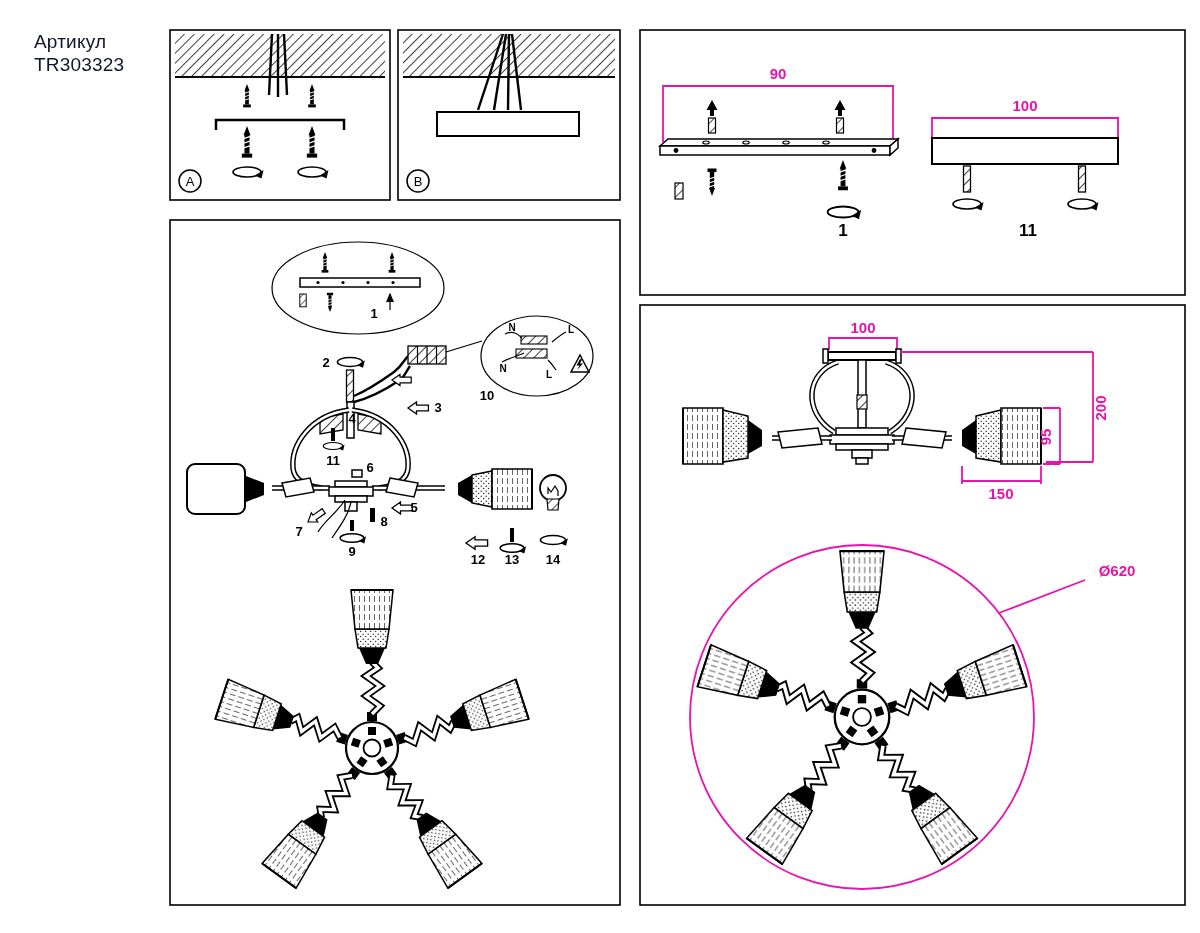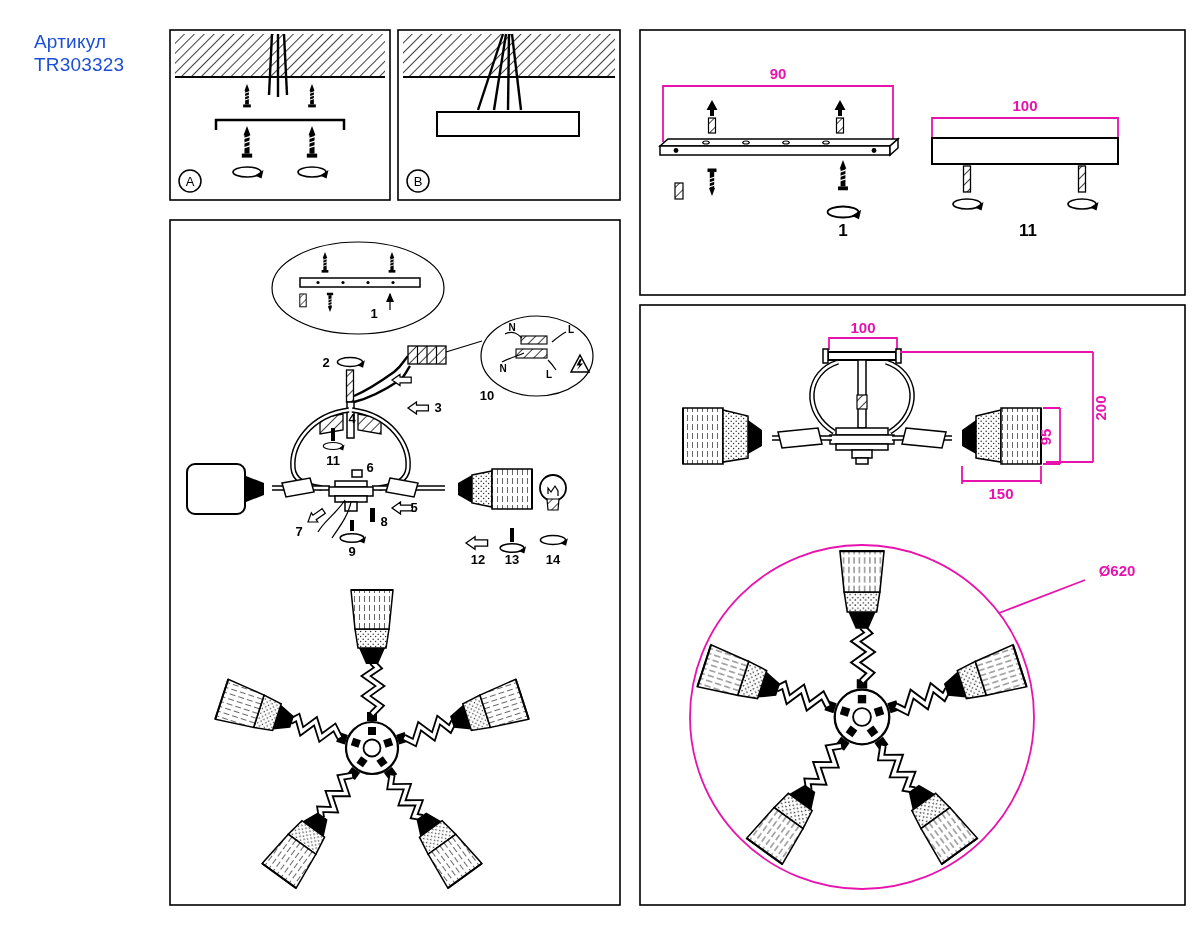--- a/index.html
+++ b/index.html
@@ -2,21 +2,21 @@
 <html style="--accent: #e813ad;"><head>
 <meta charset="utf-8">
 <style>
   :root { --accent: #e813ad; --line: #000; }
   html,body { margin:0; padding:0; background:#fff; }
   .sheet {
     position:relative; width:1200px; height:933px; background:#fff;
     font-family:"Liberation Sans", sans-serif; overflow:hidden;
   }
   .hdr {
-    position:absolute; left:34px; top:30px; color:#1d4ed8;
+    position:absolute; left:34px; top:30px; color:#0f172a;
     font-size:19px; line-height:23px; letter-spacing:.2px;
   }
   svg { position:absolute; left:0; top:0; }
   .panel { fill:none; stroke:#000; stroke-width:1.6; }
   .oln  { fill:#fff; stroke:#000; stroke-width:1.5; }
   .oln2 { fill:#fff; stroke:#000; stroke-width:2; }
   .blk  { fill:#000; stroke:none; }
   .wire { fill:none; stroke:#000; stroke-width:2.4; }
   .thin { fill:none; stroke:#000; stroke-width:1.2; }
   .tube-o { fill:none; stroke:#000; stroke-width:5.5; }

